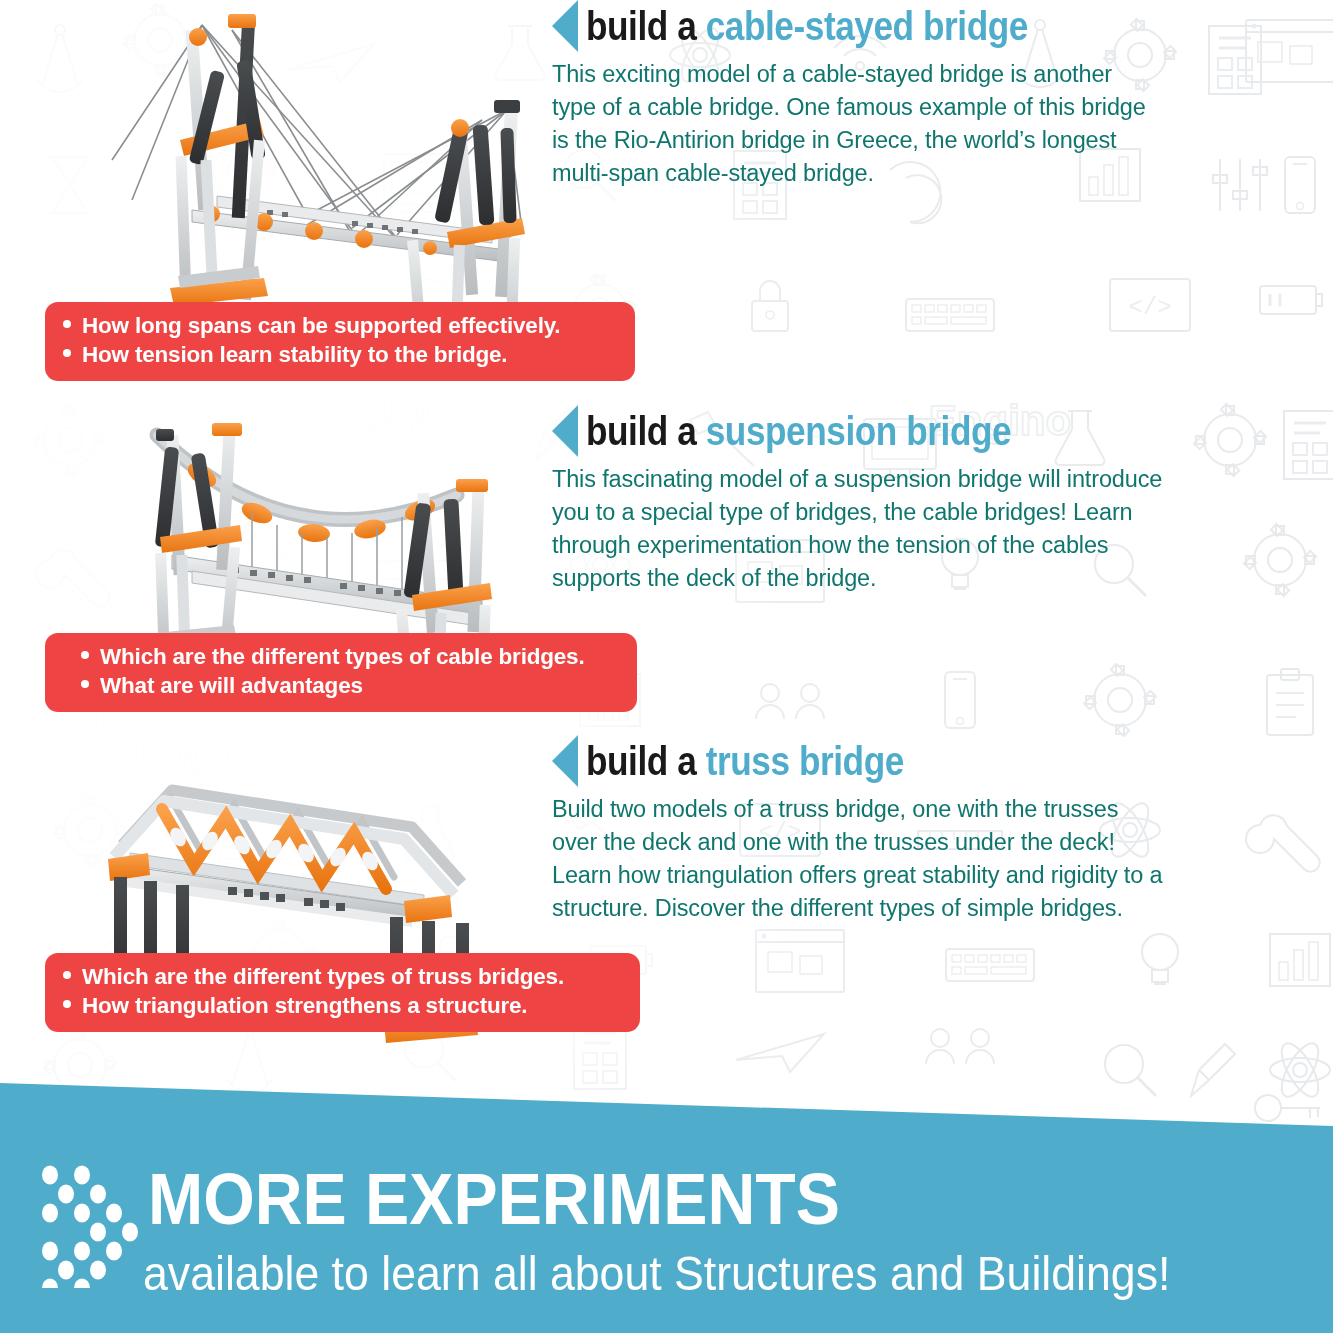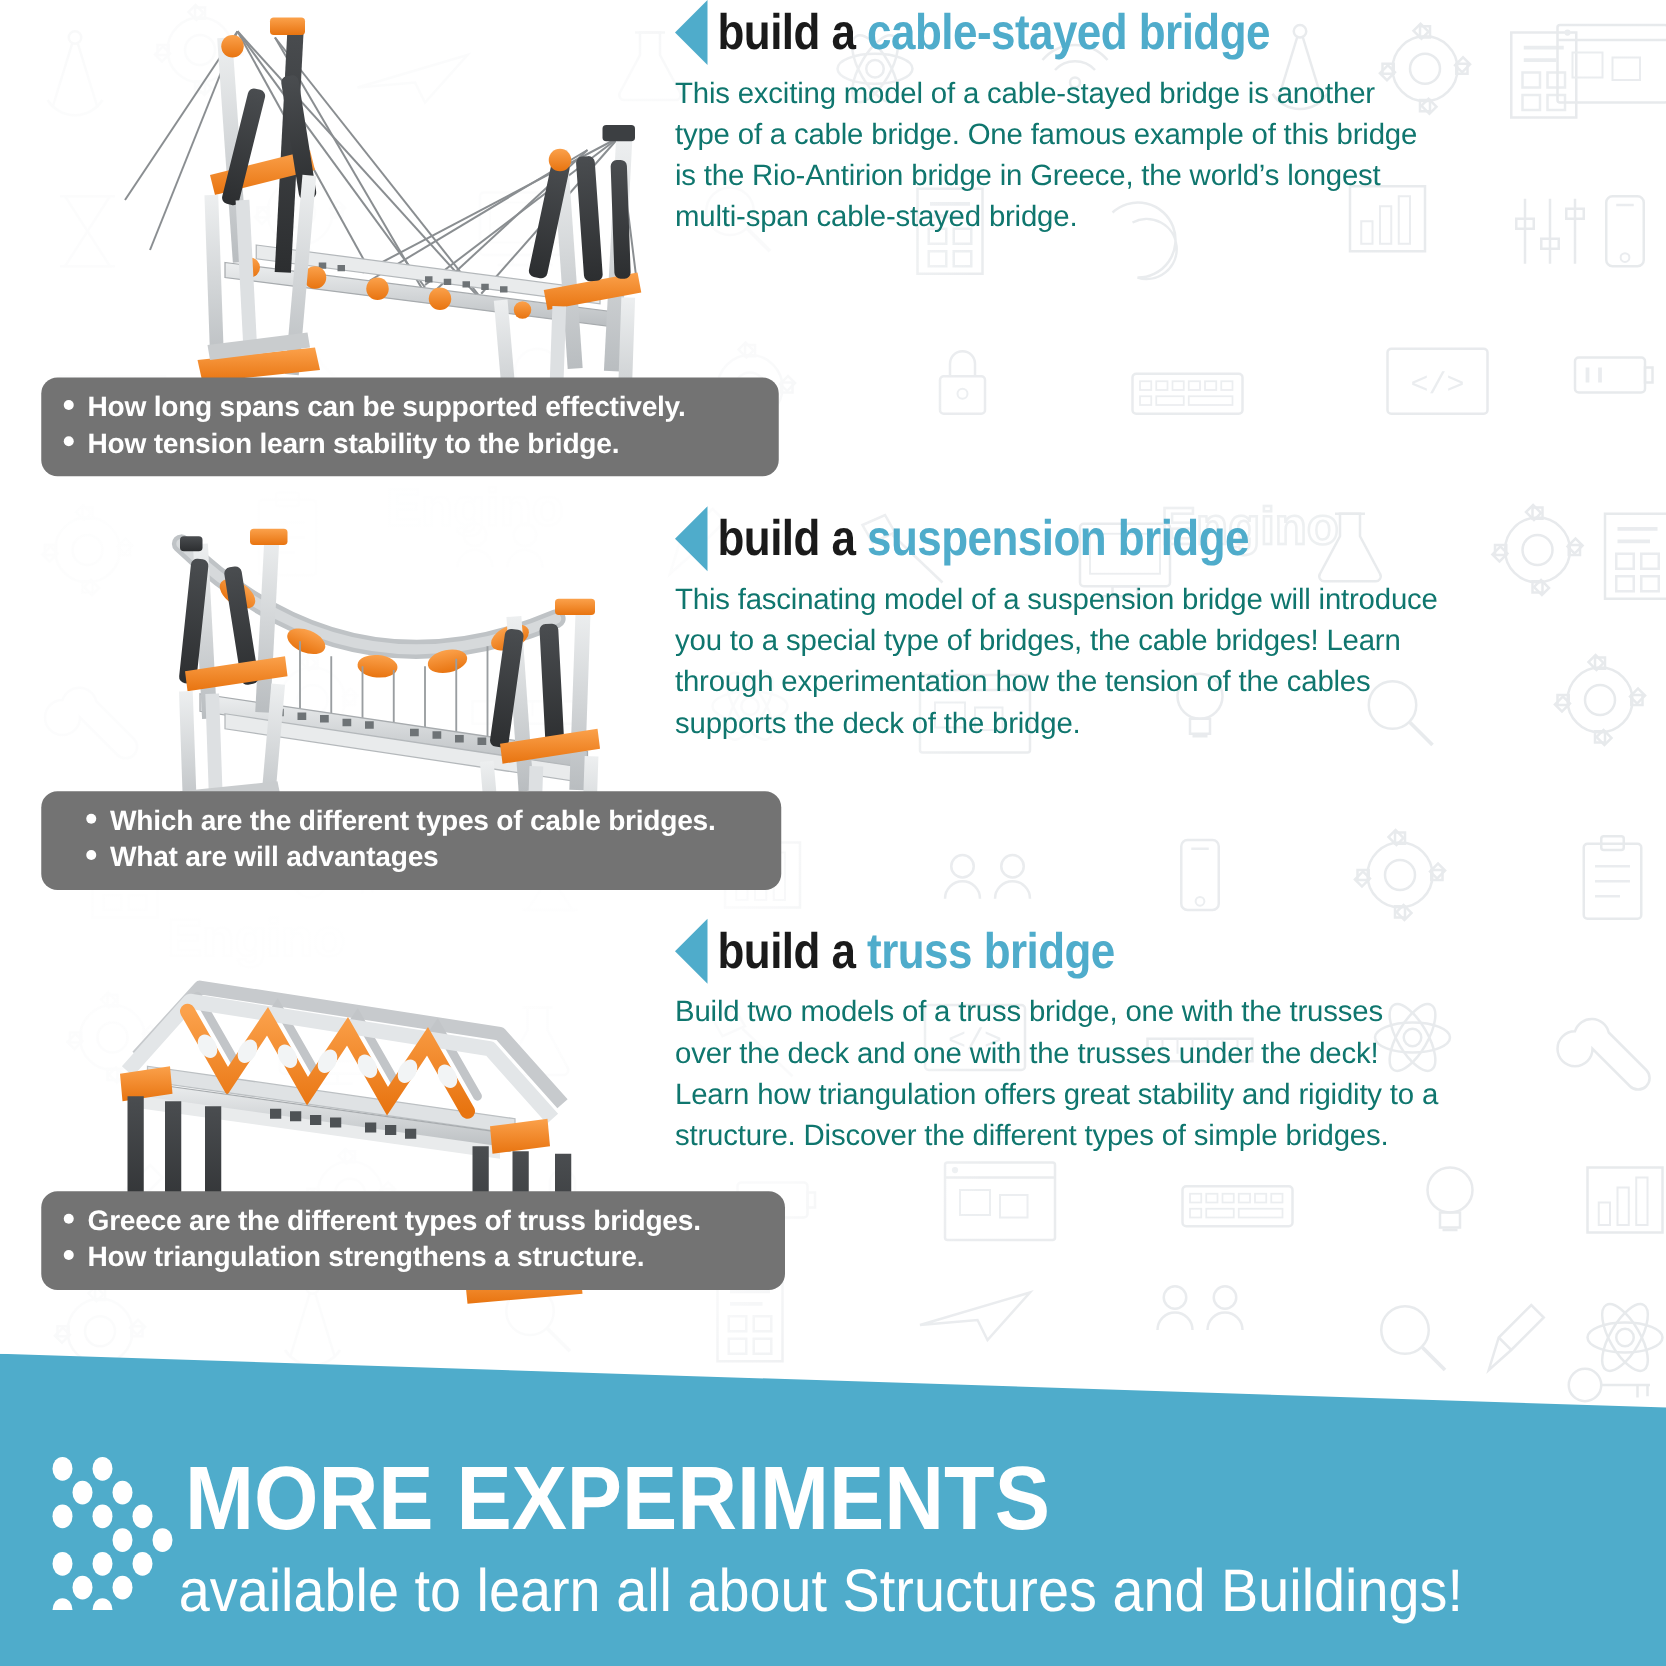--- a/index.html
+++ b/index.html
@@ -24,21 +24,21 @@
       radial-gradient(ellipse 600px 420px at 300px 560px, rgba(255,255,255,.93) 0%, rgba(255,255,255,.72) 55%, rgba(255,255,255,0) 80%),
       radial-gradient(ellipse 620px 400px at 300px 890px, rgba(255,255,255,.93) 0%, rgba(255,255,255,.72) 55%, rgba(255,255,255,0) 80%),
       linear-gradient(90deg, rgba(255,255,255,.55) 0%, rgba(255,255,255,.30) 40%, rgba(255,255,255,.15) 100%);
     pointer-events:none;
   }
 
   
   #page { position:absolute; inset:0; z-index:2; }
 
   
-  .section { position:absolute; left:0; width:1084px;text-decoration:underline; }
+  .section { position:absolute; left:12px; width:1084px;text-decoration:underline; }
   #section-0 { top:0;   height:405px; }
   #section-1 { top:405px; height:330px; }
   #section-2 { top:735px; height:330px; }
 
   .model-area { position:absolute; left:40px; top:0; width:500px; height:100%; }
   .text-area  { position:absolute; left:540px; top:0; width:660px; }
 
   
   .heading-row { display:flex; align-items:center; gap:0px; height:52px; }
   .tri {
@@ -71,21 +71,21 @@
     margin-top:6px;
     letter-spacing:-0.15px;
   }
   #section-1 .body-copy { width:618px; }
   #section-2 .body-copy { width:615px; }
 
   
   .callout {
     position:absolute;
     left:33px;
-    background:#737373;
+    background:#ef4444;
     border-radius:13px;
     padding:9px 18px 11px 18px;
     width:590px;
   }
   #section-0 .callout { top:302px; }
   #section-1 .callout { top:228px; width:592px;padding-left:36px; }
   #section-2 .callout { top:218px; width:595px; }
 
   .callout ul { list-style:none; }
   .callout li {
@@ -736,21 +736,21 @@
         <span class="tri"></span>
         <span class="heading"><span class="h-build">build a</span> <span class="h-name">truss bridge</span></span>
       </div>
       <p class="body-copy">Build two models of a truss bridge, one with the trusses over the deck and one with the trusses under the deck! Learn how triangulation offers great stability and rigidity to a structure. Discover the different types of simple bridges.</p>
     </div>
 
     <div class="callout">
       <ul>
         <li>
             <span class="dot"></span>
-            <span>Greece are the different types of truss bridges.</span>
+            <span>Which are the different types of truss bridges.</span>
           </li>
         <li>
             <span class="dot"></span>
             <span>How triangulation strengthens a structure.</span>
           </li>
       </ul>
     </div>
   </div>
 </div>
 

